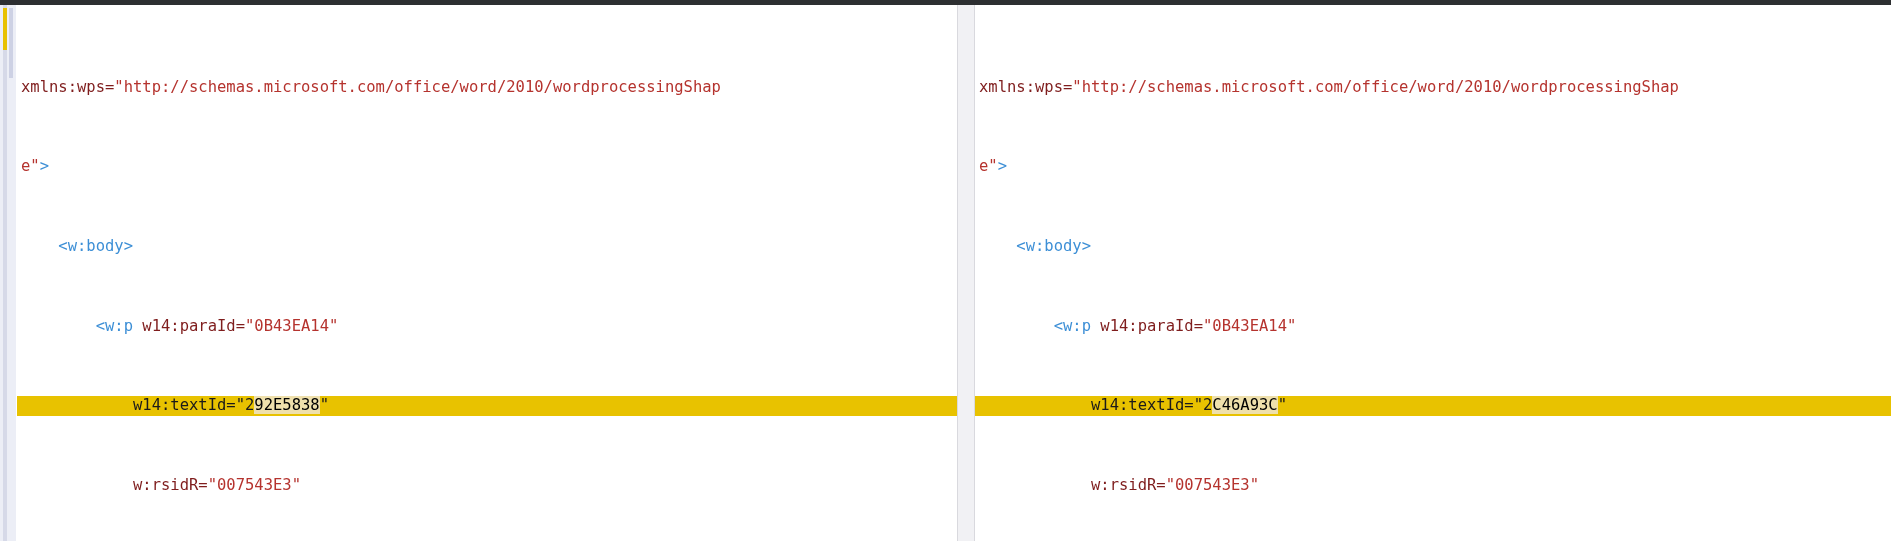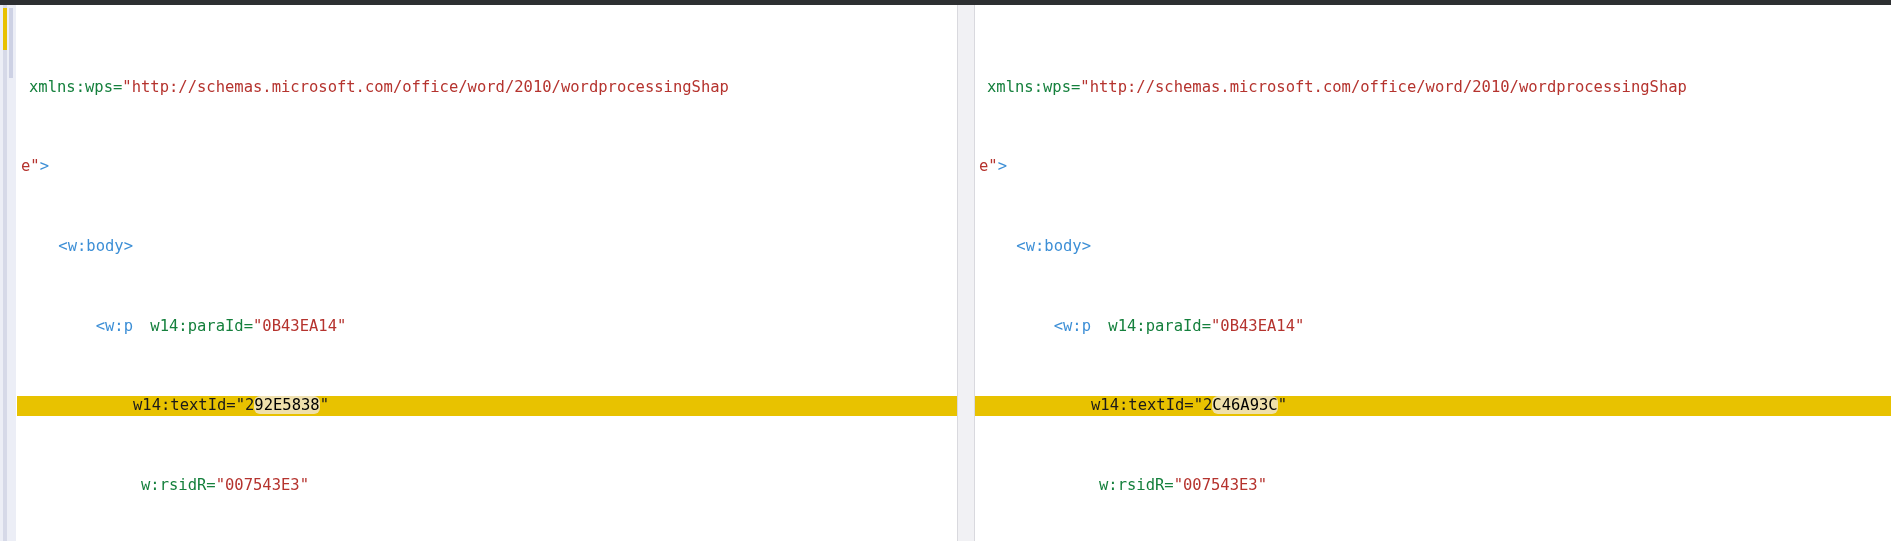--- a/index.html
+++ b/index.html
@@ -35,26 +35,26 @@
     padding-top:13px;
     letter-spacing:0px;
   }
   .ln{position:relative;height:19.9px;padding-left:4px;}
 
   
   .row-yellow{background:#e8c200;}
 
   
   .tg{color:#3d8fd6;}        
-  .at{color:#15803d;margin-left:8px;}        
+  .at{color:#7f1d1d;}        
   .vl{color:#b5332e;}        
   .pl{color:#1a1a1a;}       
 
   
-  .hl-tan{background:#efe0ac;border-radius:6px;}
+  .hl-tan{background:#efe0ac;}
   .txt{position:relative;z-index:5;}
 </style>
 </head>
 <body>
 
 <div class="topbar"></div>
 
 <div class="wrap">
 
   <div class="gutter">

